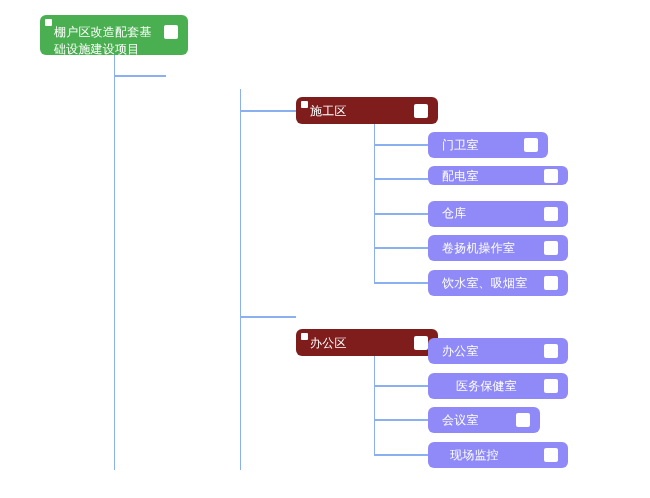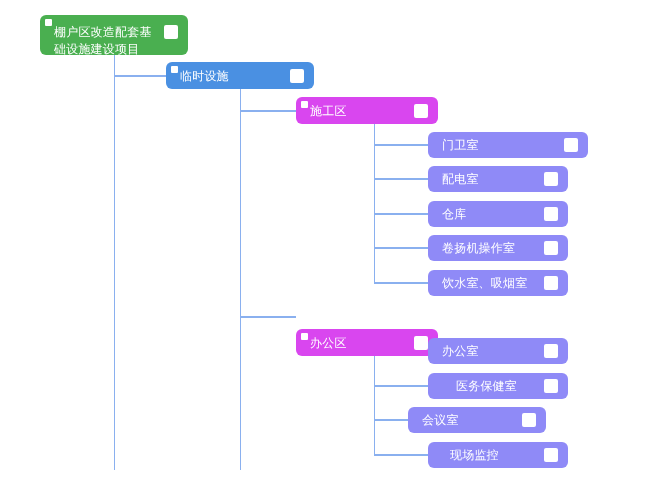--- a/index.html
+++ b/index.html
@@ -82,21 +82,21 @@
     padding-top: 9px;
     line-height: 17px;
   }
   .node.root .node-label {
     white-space: normal;
   }
   .node.root .node-checkbox {
     margin-top: 1px;
   }
   .node.level1 { background: #4a90e2; }
-  .node.level2 { background: #d946ef; }
+  .node.level2 { background: #7f1d1d; }
   .node.leaf   { background: #8f8af7; }
 
 </style>
 </head>
 <body>
 
 <div id="mindmap-canvas">
 
   <svg id="connector-layer" viewBox="0 0 650 498" width="650" height="498">
     <g stroke="#8ab0ef" stroke-width="1.4" fill="none" shape-rendering="crispEdges">
@@ -125,68 +125,63 @@
       <line x1="374.5" y1="455" x2="428" y2="455"></line>
     </g>
   </svg>
 
   <div class="node root" style="left:40px; top:15px; width:148px; height:40px;">
     <span class="collapse-marker"></span>
     <span class="node-label">棚户区改造配套基础设施建设项目</span>
     <span class="node-checkbox"></span>
   </div>
 
-  <div class="node level1" style="left:166px; top:62px; width:148px; height:27px;">
-    <span class="collapse-marker"></span>
-    <span class="node-label">临时设施</span>
-    <span class="node-checkbox"></span>
-  </div>
 
   <div class="node level2" style="left:296px; top:97px; width:142px; height:27px;">
     <span class="collapse-marker"></span>
     <span class="node-label">施工区</span>
     <span class="node-checkbox"></span>
   </div>
 
   <div class="node level2" style="left:296px; top:303px; width:142px; height:27px;margin-top:26px;">
     <span class="collapse-marker"></span>
     <span class="node-label">办公区</span>
     <span class="node-checkbox"></span>
   </div>
 
-  <div class="node leaf" style="left:428px; top:132px; width:160px; height:26px;gap:8px;">
+  <div class="node leaf" style="left:428px; top:132px; width:120px; height:26px;gap:8px;">
     <span class="node-label">门卫室</span>
     <span class="node-checkbox"></span>
   </div>
-  <div class="node leaf" style="left:428px; top:166px; width:140px; height:26px;">
+  <div class="node leaf" style="left:428px; top:166px; width:140px; height:19px;">
     <span class="node-label">配电室</span>
     <span class="node-checkbox"></span>
   </div>
-  <div class="node leaf" style="left:428px; top:201px; width:140px; height:26px;">
+  <div class="node leaf" style="left:428px; top:201px; width:140px; height:26px;font-family:Liberation Mono, monospace;">
     <span class="node-label">仓库</span>
     <span class="node-checkbox"></span>
   </div>
   <div class="node leaf" style="left:428px; top:235px; width:140px; height:26px;">
     <span class="node-label">卷扬机操作室</span>
     <span class="node-checkbox"></span>
   </div>
   <div class="node leaf" style="left:428px; top:270px; width:140px; height:26px;">
     <span class="node-label">饮水室、吸烟室</span>
     <span class="node-checkbox"></span>
   </div>
 
   <div class="node leaf" style="left:428px; top:338px; width:140px; height:26px;">
     <span class="node-label">办公室</span>
     <span class="node-checkbox"></span>
   </div>
   <div class="node leaf" style="left:428px; top:373px; width:140px; height:26px;padding-left:28px;">
     <span class="node-label">医务保健室</span>
     <span class="node-checkbox"></span>
   </div>
-  <div class="node leaf" style="left:408px; top:407px; width:138px; height:26px;">
+  <div class="node leaf" style="left:428px; top:407px; width:112px; height:26px;">
     <span class="node-label">会议室</span>
     <span class="node-checkbox"></span>
   </div>
   <div class="node leaf" style="left:428px; top:442px; width:140px; height:26px;padding-left:22px;">
     <span class="node-label">现场监控</span>
     <span class="node-checkbox"></span>
   </div>
 
 </div>
 

